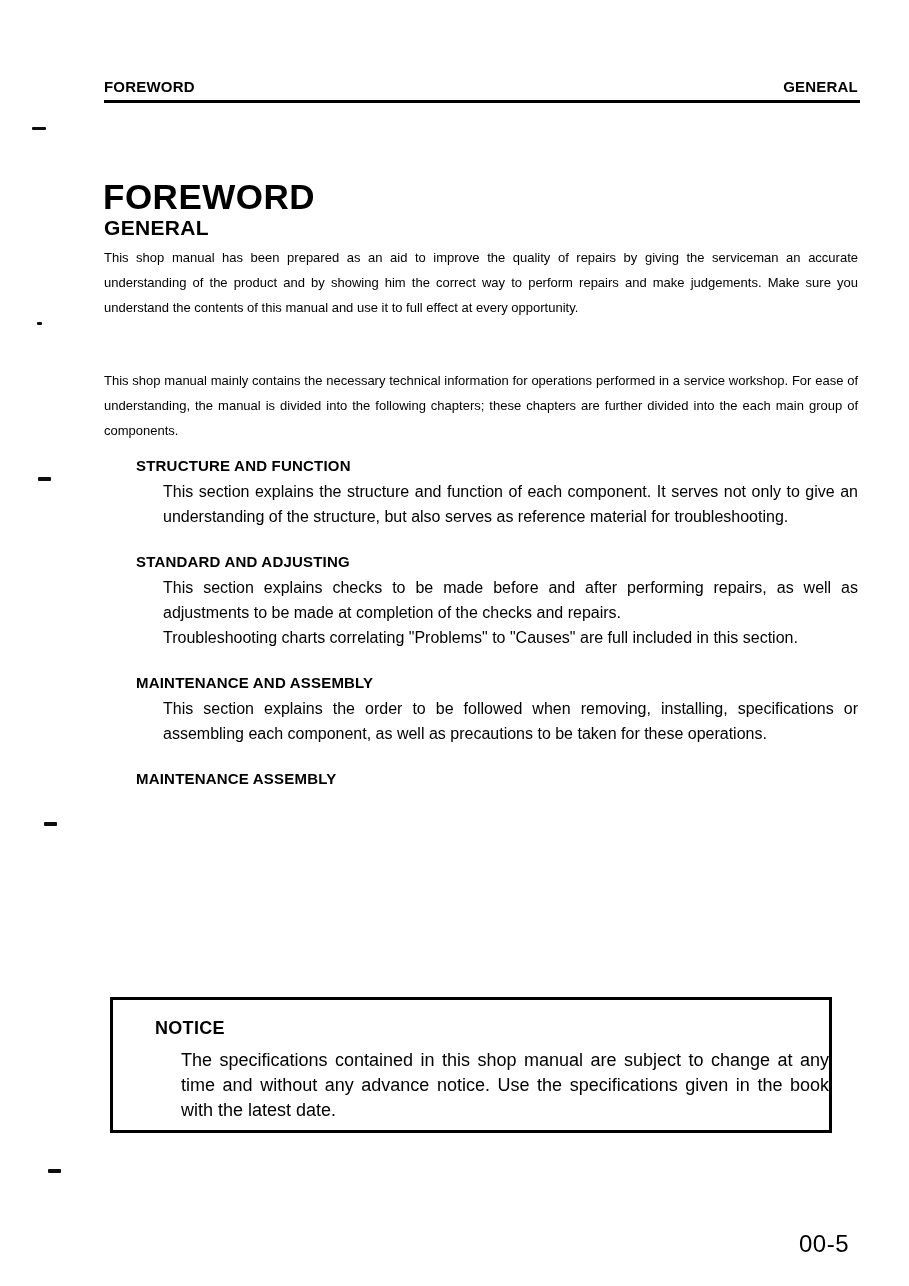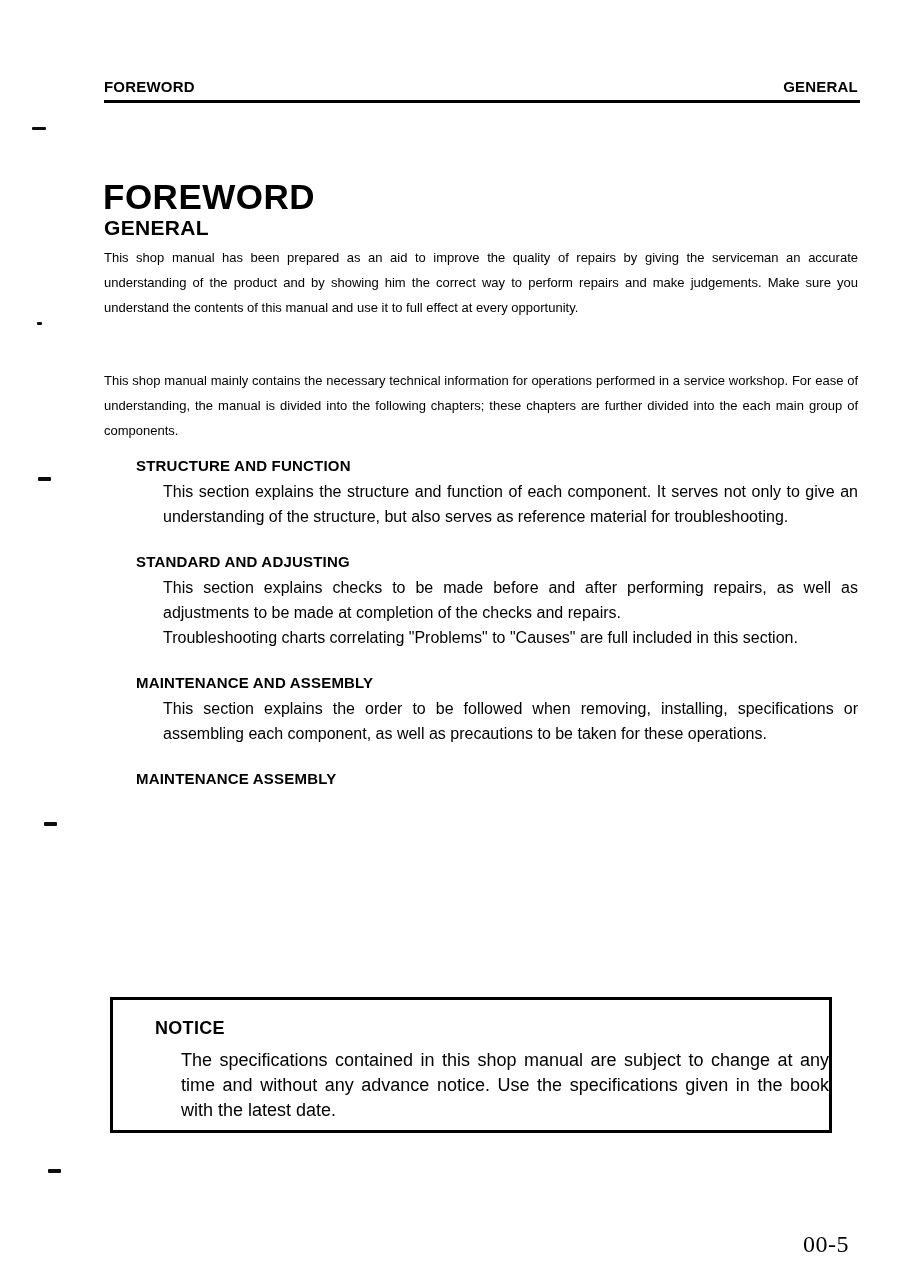--- a/index.html
+++ b/index.html
@@ -133,21 +133,20 @@
     margin-left: 26px;
   }
 
   
   .page-number {
     position: absolute;
     right: 60px;
     bottom: 28px;
     font-size: 24px;
     letter-spacing: 0.5px;
-    font-family: Liberation Serif, serif;
   }
 
   
   .margin-mark {
     position: absolute;
     background: #0d0d0d;
     border-radius: 1px;
   }
 </style>
 </head>

